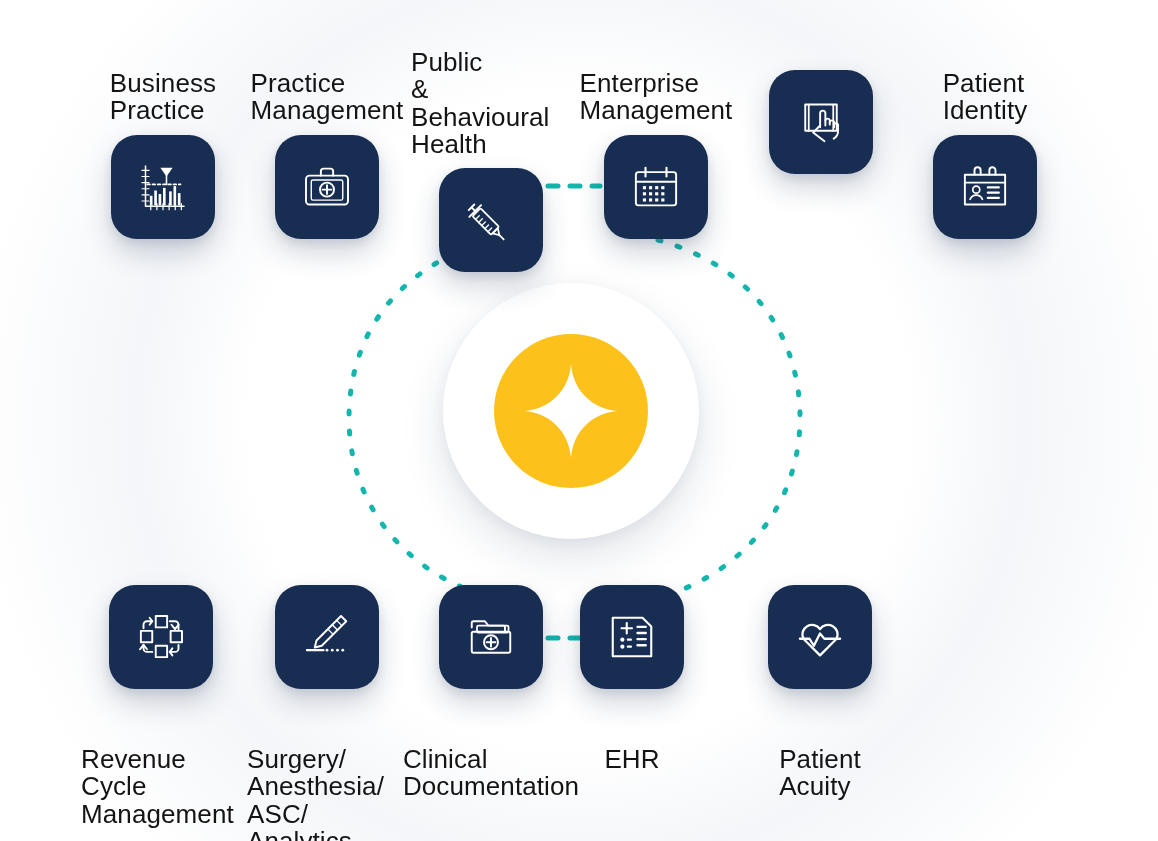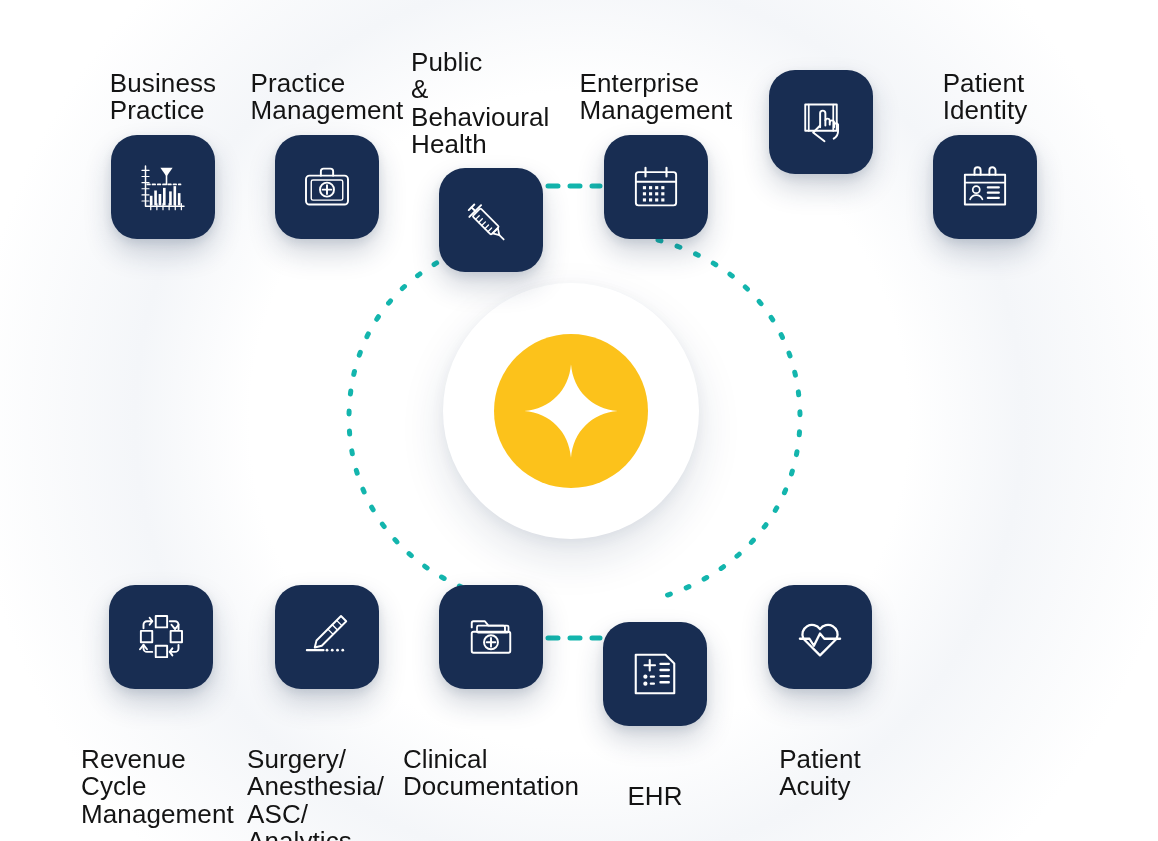--- a/index.html
+++ b/index.html
@@ -295,21 +295,21 @@
         <rect x="16" y="19" width="36" height="8" rx="1.5" stroke-width="2"></rect>
         <rect x="10" y="26" width="44" height="24" rx="2" stroke-width="2.2"></rect>
         <circle cx="32" cy="38" r="8" stroke-width="2.2"></circle>
         <path d="M32 33 V43 M27 38 H37" stroke-width="2.2"></path>
       </svg>
     </div>
     <div class="node-label">Clinical
 Documentation</div>
   </div>
 
-  <div class="node bottom" style="left:575px; top:585px;margin-top:37px;">
+  <div class="node bottom" style="left:552px; top:585px;">
     <div class="tile">
       <svg viewBox="0 0 64 64">
         <path d="M10 10 H44 L54 20 V54 H10 Z" stroke-width="2.4"></path>
         <path d="M20 22 H32" stroke-width="2.4"></path>
         <path d="M26 16 V28" stroke-width="2.4"></path>
         <g class="solid">
           <rect x="37" y="19" width="12" height="2.8" rx="1.2"></rect>
           <rect x="37" y="26" width="12" height="2.8" rx="1.2"></rect>
           <rect x="37" y="33" width="12" height="2.8" rx="1.2"></rect>
           <rect x="37" y="40" width="12" height="2.8" rx="1.2"></rect>

